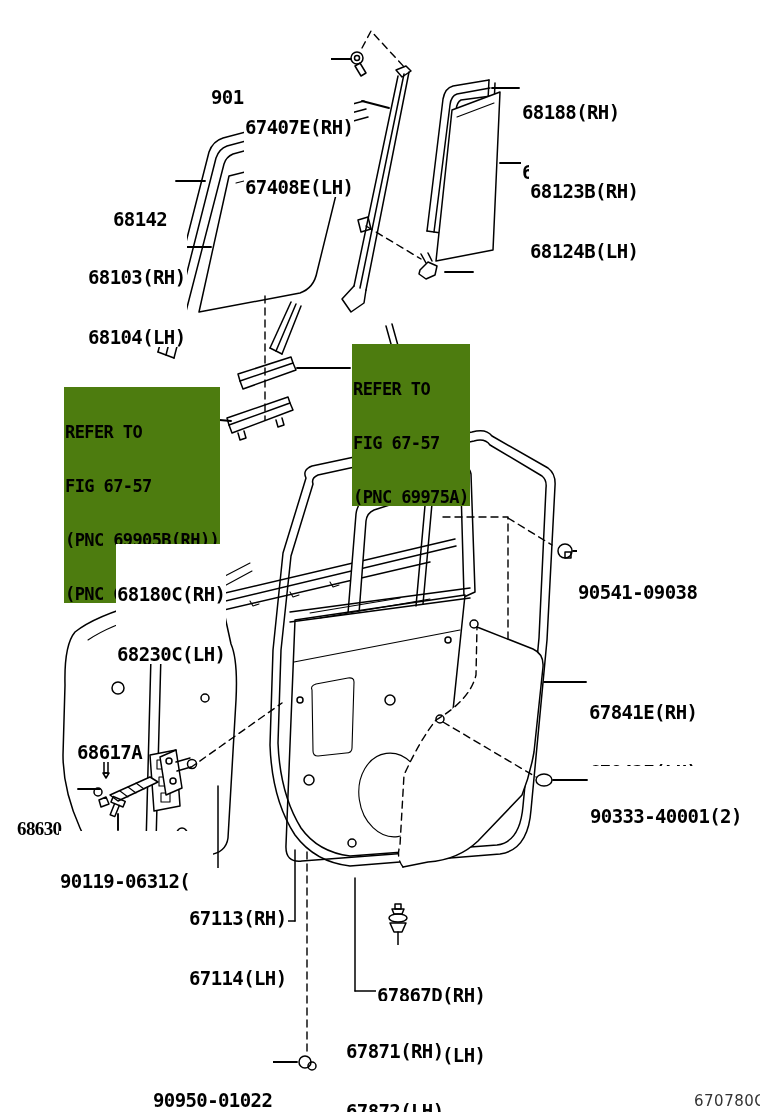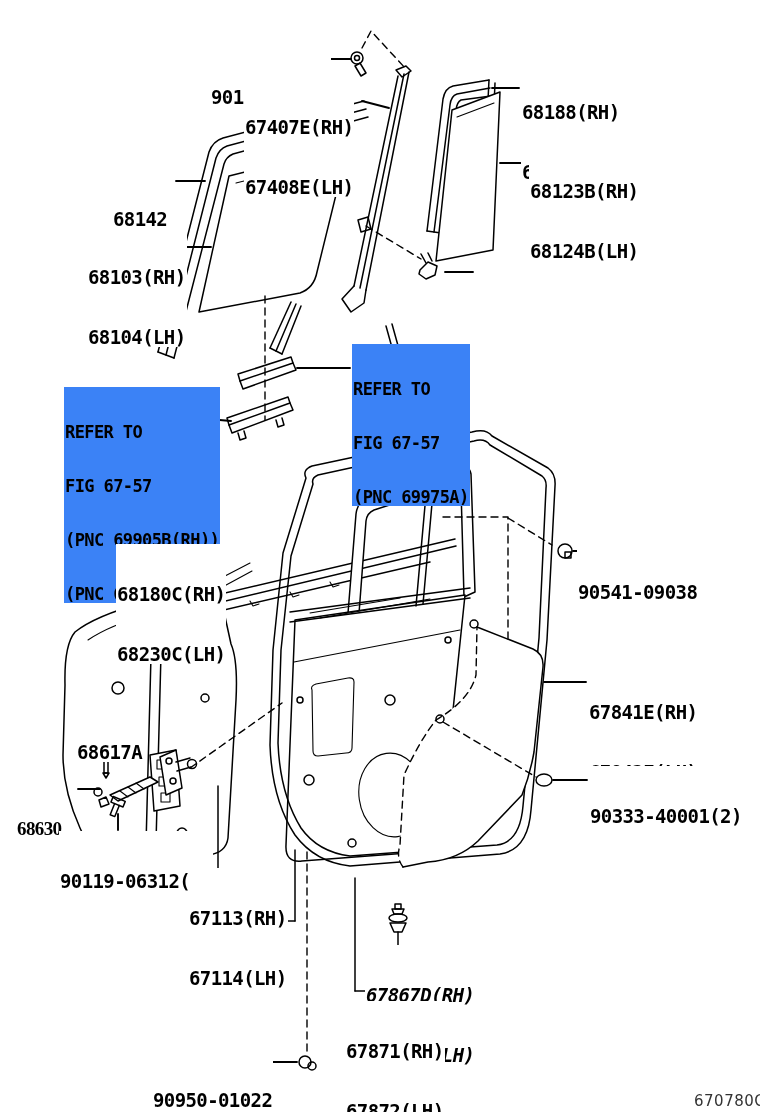--- a/index.html
+++ b/index.html
@@ -8,21 +8,21 @@
   #art{position:absolute;left:0;top:0;}
   #art path, #art circle, #art ellipse, #art rect{fill:none;stroke:#000;stroke-width:1.5;
          stroke-linejoin:round;stroke-linecap:round;}
   #art .fillw{fill:#fff;}
   #art .dash{stroke-dasharray:7 5;stroke-width:1.4;}
   #art .leader{stroke-width:1.9;}
   #art .thin{stroke-width:1.1;}
   .lbl{position:absolute;font-weight:bold;font-size:19px;line-height:20px;
        letter-spacing:-0.6px;color:#000;background:#fff;white-space:pre;padding:0 1px;}
   .ref{position:absolute;font-weight:bold;font-size:17px;line-height:18px;
-       letter-spacing:-0.6px;color:#000;background:#3b82f6;white-space:pre;padding:0 1px;}
+       letter-spacing:-0.6px;color:#000;background:#4d7c0f;white-space:pre;padding:0 1px;}
   .code{position:absolute;font-family:"DejaVu Sans", sans-serif;font-weight:normal;
        font-size:15px;color:#333;letter-spacing:0.5px;}
 </style>
 </head>
 <body>
 
 <div id="stage">
 
 <svg id="art" width="760" height="1112" viewBox="0 0 760 1112">
 
@@ -294,21 +294,21 @@
     <div>68630</div></div>
 
   <div class="lbl" style="left:59px;top:831px;">
     <div>90119-06312(2)</div></div>
 
   <div class="lbl" style="left:188px;top:868px;">
     <div>67113(RH)</div>
     <div>67114(LH)</div></div>
 
 
-  <div class="lbl" style="left:365px;top:945px;font-style:italic;">
+  <div class="lbl" style="left:376px;top:945px;">
     <div>67867D(RH)</div>
     <div>67868D(LH)</div></div>
 
   <div class="lbl" style="left:345px;top:1001px;">
     <div>67871(RH)</div>
     <div>67872(LH)</div></div>
 
   <div class="lbl" style="left:152px;top:1050px;">
     <div>90950-01022</div></div>
 

